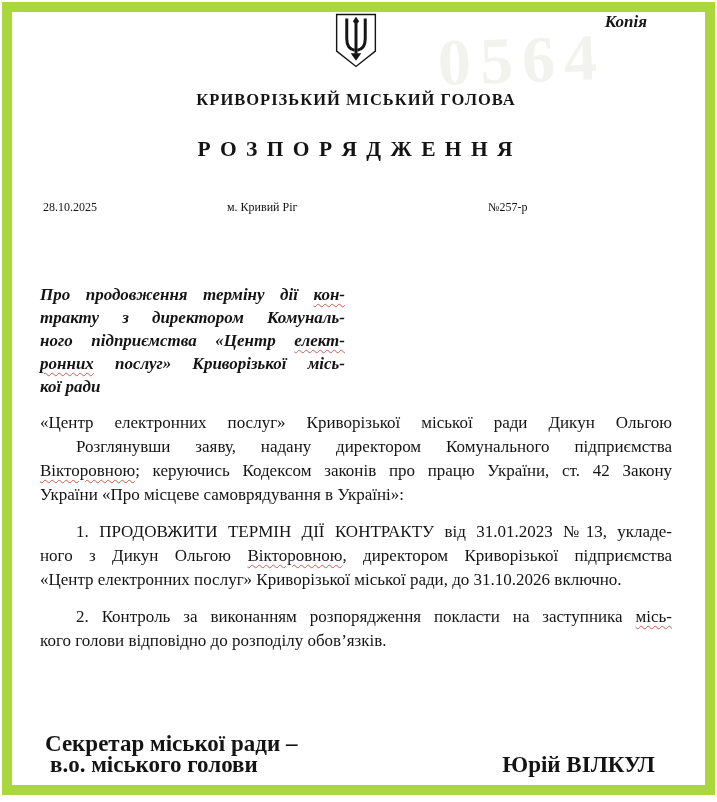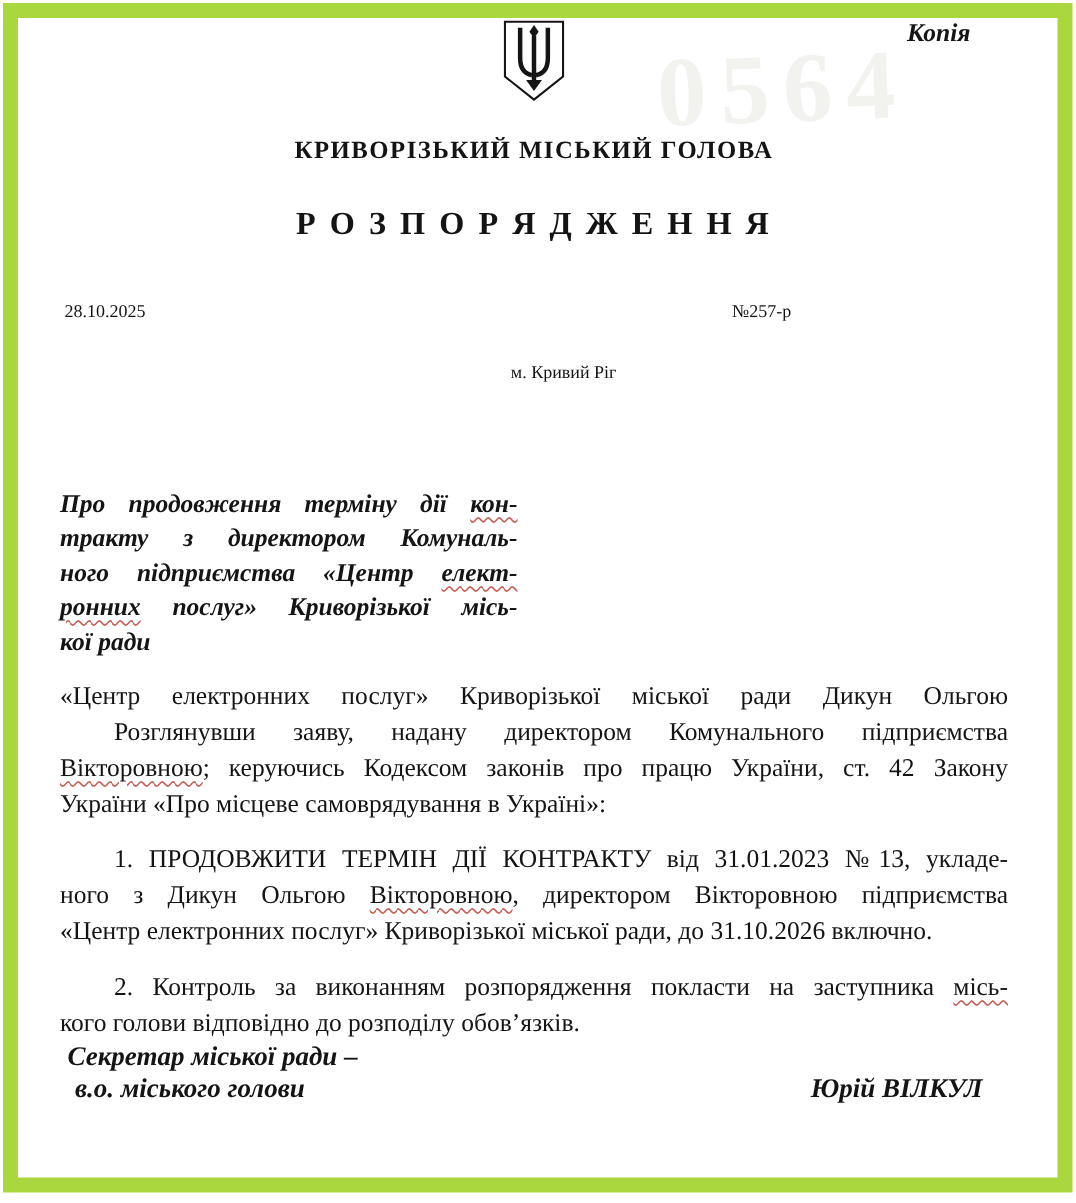--- a/index.html
+++ b/index.html
@@ -54,21 +54,21 @@
     margin-top:27px; text-align:center;
     font-size:21.5px; font-weight:bold; letter-spacing:2px;
     line-height:27px; white-space:nowrap;
   }
 
   .meta{
     margin-top:34px; display:flex; font-size:12px; line-height:21px;
   }
   .meta > *{ flex:1 1 0; }
   .meta-date{ padding-left:3px; }
-  .meta-place{ text-align:right;margin-top:41px; }
+  .meta-place{ text-align:left; }
   .meta-num-cell{ padding-left:77px; }
 
   
   .tline{
     text-align:justify; text-align-last:justify; text-justify:inter-word;
   }
   .tline.last{ text-align:left; text-align-last:left; }
   .tline.indent{ text-indent:36px; }
   .sp{
     text-decoration:underline;
@@ -81,23 +81,23 @@
   .subject{
     margin-top:65px; width:305px;
     font-size:17px; font-weight:bold; font-style:italic;
     line-height:23px;
   }
 
   .body-paras{ margin-top:13px; font-size:17px; line-height:24px; }
   .body-para + .body-para{ margin-top:13px; }
 
   .signature{
-    display:flex; justify-content:space-between;
+    margin-top:80px; display:flex; justify-content:space-between;
     align-items:flex-end;
-    font-size:18px; font-weight:bold; font-style:italic; line-height:21px;
+    font-size:23px; font-weight:bold; line-height:21px;
   }
   .sig-left{ padding-left:5px; }
   .sig-line2{ padding-left:5px; }
   .sig-name{ padding-right:17px; white-space:nowrap; }
 </style>
 </head>
 <body>
 
 <div class="page">
   <div class="frame"></div>
@@ -134,21 +134,21 @@
 
     <div class="body-paras">
         <div class="body-para">
           <div class="tline"><span>«Центр електронних послуг» Криворізької міської ради Дикун Ольгою</span></div>
           <div class="tline indent"><span>Розглянувши заяву, надану директором Комунального підприємства</span></div>
           <div class="tline"><span class="sp">Вікторовною</span><span>; керуючись Кодексом законів про працю України, ст. 42 Закону</span></div>
           <div class="tline last"><span>України «Про місцеве самоврядування в Україні»:</span></div>
         </div>
         <div class="body-para">
           <div class="tline indent"><span>1. ПРОДОВЖИТИ ТЕРМІН ДІЇ КОНТРАКТУ від 31.01.2023 №13, укладе-</span></div>
-          <div class="tline"><span>ного з Дикун Ольгою </span><span class="sp">Вікторовною</span><span>, директором Вікторовною підприємства</span></div>
+          <div class="tline"><span>ного з Дикун Ольгою </span><span class="sp">Вікторовною</span><span>, директором Криворізької підприємства</span></div>
           <div class="tline last"><span>«Центр електронних послуг» Криворізької міської ради, до 31.10.2026 включно.</span></div>
         </div>
         <div class="body-para">
           <div class="tline indent"><span>2. Контроль за виконанням розпорядження покласти на заступника </span><span class="sp">місь-</span></div>
           <div class="tline last"><span>кого голови відповідно до розподілу обов’язків.</span></div>
         </div>
       </div>
 
     <div class="signature">
       <div class="sig-left">

